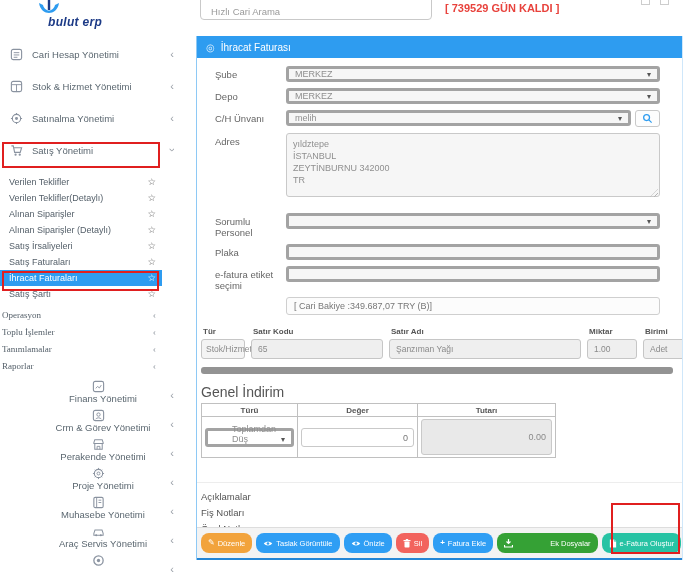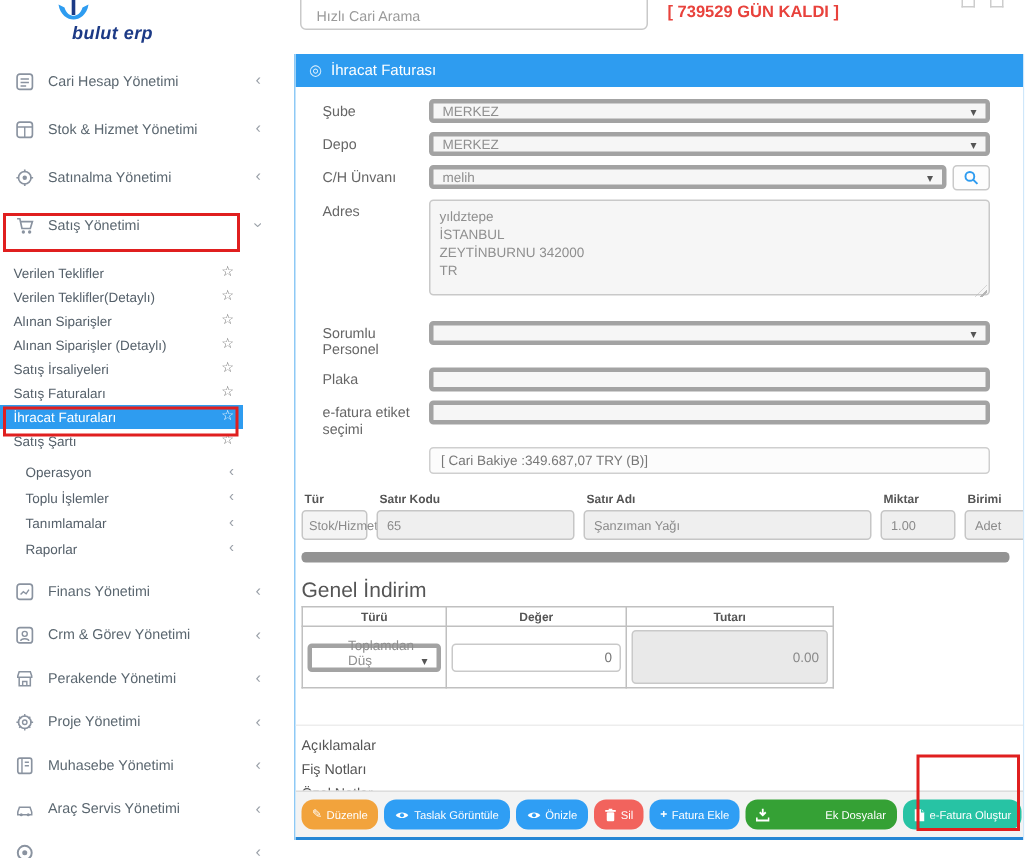--- a/index.html
+++ b/index.html
@@ -15,32 +15,32 @@
   .search{position:absolute;left:200px;top:-10px;width:232px;height:30px;border:1px solid #c9c9c9;
           border-radius:4px;background:#fff;font:9.5px "Liberation Sans",sans-serif;color:#555;
           padding:12px 8px 0 10px;outline:none;}
   .search::placeholder{color:#9a9a9a;}
   .countdown{position:absolute;left:445px;top:2px;font-size:11px;font-weight:bold;color:#e8423c;white-space:nowrap;}
   .hdricon{position:absolute;top:0;width:9px;height:5px;border:1px solid #b9b9b9;border-top:none;opacity:.7;}
   
   .sidebar{position:absolute;left:0;top:36px;width:196px;height:536px;background:#fff;padding-top:2px;overflow:hidden;z-index:4;}
   .secrow{position:relative;height:32px;display:flex;align-items:center;padding-left:10px;
           color:#5b6770;font-size:9.5px;cursor:pointer;}
-  .secrow.h29{height:29px;}
+  .secrow.h29{height:29px;flex-direction:column;}
   .micon{width:13px;height:13px;margin-right:9px;color:#8a93a0;flex:none;}
   .chev{color:#9aa0a8;font-size:11px;line-height:1;}
   .secrow .chev{position:absolute;right:22px;top:50%;transform:translateY(-50%);}
   .secrow .chev.down{transform:translateY(-50%) rotate(-90deg);}
   .sub{position:relative;height:16px;display:flex;align-items:center;padding-left:9px;width:162px;
        color:#55606a;font-size:9px;cursor:pointer;}
   .sub .star{position:absolute;right:6px;font-size:9.5px;color:#6f6f6f;line-height:1;}
   .sub.active{background:#2e9cf0;color:#fff;}
   .sub.active .star{color:#fff;}
-  .grp{position:relative;height:17px;display:flex;align-items:center;padding-left:17px;width:162px;
-       color:#55606a;font-size:9px;cursor:pointer;}
+  .grp{position:relative;height:17px;display:flex;align-items:center;padding-left:2px;width:162px;
+       color:#55606a;font-size:9px;cursor:pointer;font-family:Liberation Serif, serif;}
   .grp .chev{position:absolute;right:6px;font-size:10px;}
   .subwrap{margin-top:8px;}
   .grpwrap{margin-top:4px;}
   .botwrap{margin-top:6px;}
   
   .panel{position:absolute;left:196px;top:36px;width:487px;height:524px;background:#fff;
          border-left:1px solid #8ec9f5;border-right:1px solid #cfe7fa;overflow:hidden;z-index:3;}
   .phead{height:22px;background:#2e9cf0;color:#fff;font-size:10px;display:flex;align-items:center;
          padding-left:9px;gap:6px;}
   .phead .picon{font-size:10px;opacity:.85;}

